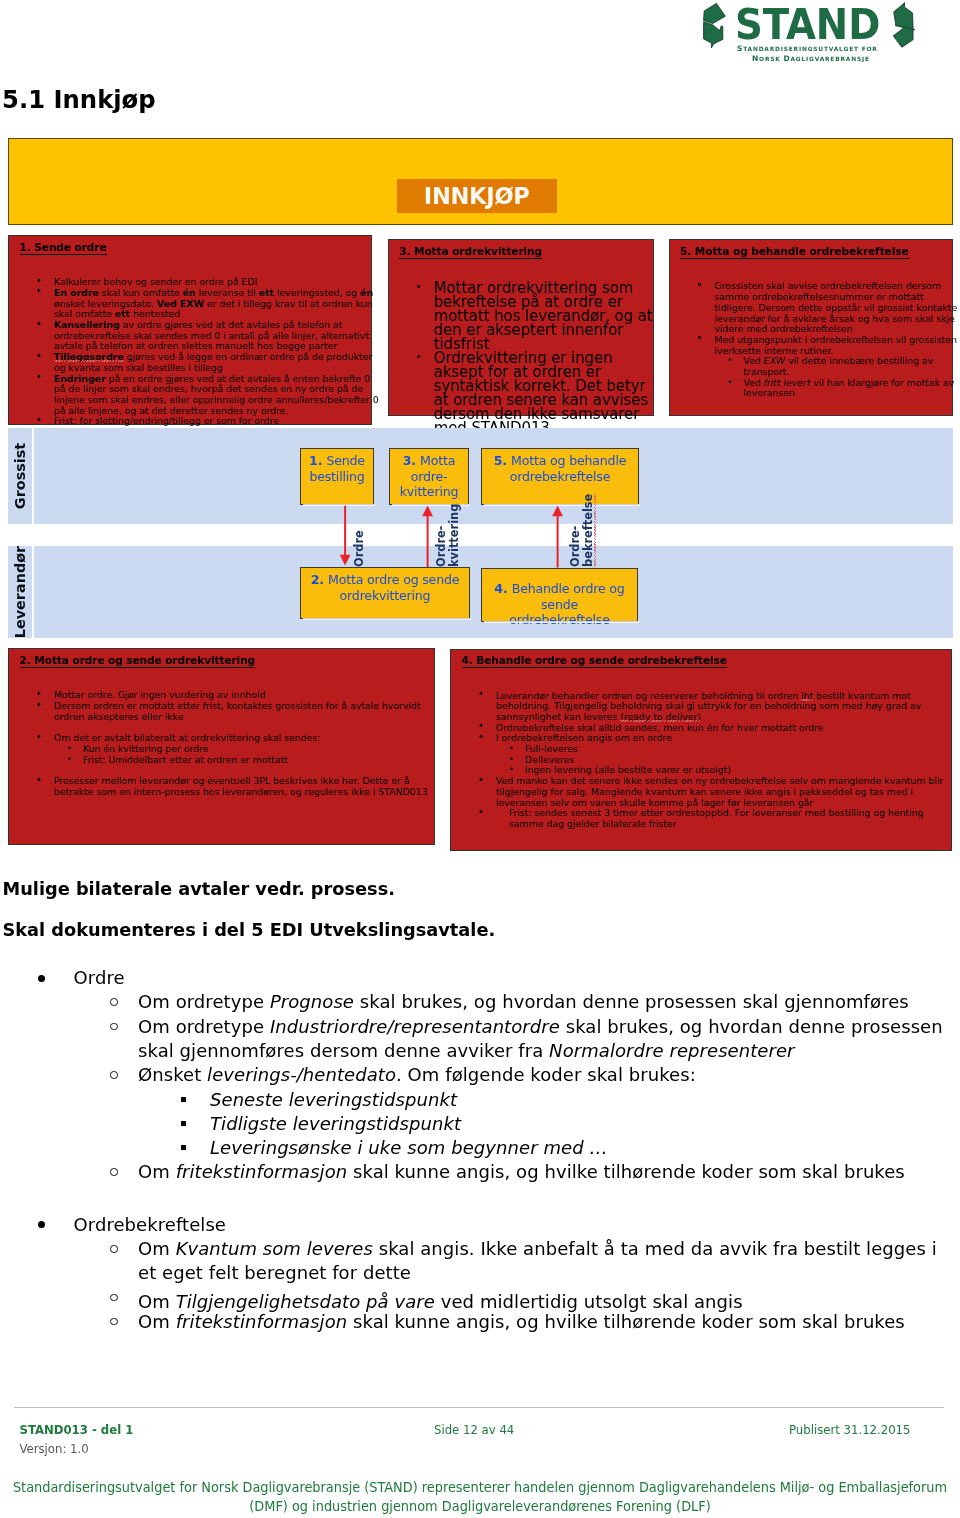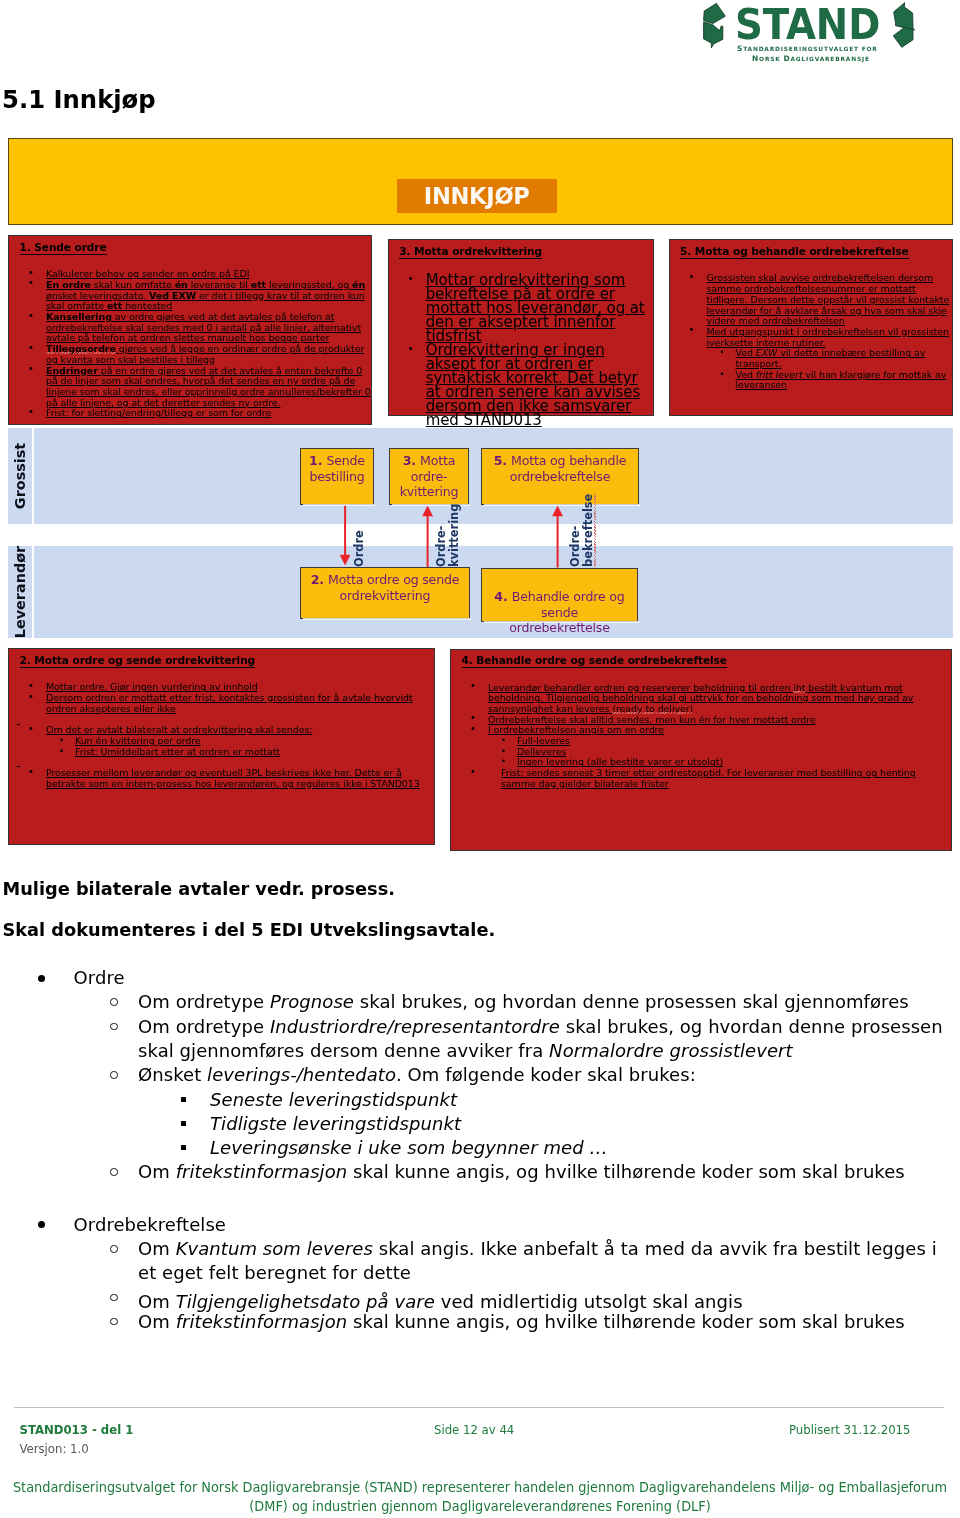--- a/index.html
+++ b/index.html
@@ -20,21 +20,21 @@
 #banner{position:absolute;left:0;top:0;width:945px;height:87px;background:#FDC300;box-sizing:border-box;border:1.2px solid #5a4a10;}
 #banner-title{position:absolute;left:3px;top:5px;width:941px;text-align:center;font-size:21.3px;line-height:25px;font-weight:bold;color:#130d03;letter-spacing:0.2px;}
 #banner-title .ul{border-bottom:1.8px solid #130d03;padding-bottom:2.5px;}
 #badge{position:absolute;left:387.7px;top:39.5px;width:160px;height:34px;background:#E07B00;}
 #badge span{display:block;text-align:center;line-height:34px;font-size:22.6px;font-weight:bold;color:#fbf8f2;letter-spacing:-0.3px;}
 
 
 .ibox{position:absolute;background:#b91c1c;box-sizing:border-box;border:1.4px solid #333;}
 .ibox h4{position:absolute;margin:0;font-size:10.6px;font-weight:bold;letter-spacing:-0.1px;white-space:nowrap;}
 .ibox h4 u{text-decoration:none;border-bottom:1.2px solid #000;padding-bottom:1px;}
-.ibox ul{position:absolute;margin:8px;padding:0;list-style:none;text-decoration:underline;}
+.ibox ul{position:absolute;margin:16px;padding:0;list-style:none;}
 .ibox li{position:relative;padding-left:29px;letter-spacing:-0.1px;margin-bottom:0px;}
 .ibox li:before{content:"\2022";position:absolute;left:11px;top:-1.5px;font-size:10px;line-height:inherit;}
 .ibox li.ind{padding-left:42px;}
 .ibox li.ind:before{left:11px;}
 .ibox li.spacer{padding-left:0;}
 .ibox li.spacer:before{content:none;}
 .ibox li.sub{padding-left:58px;}
 .ibox li.sub:before{left:42px;font-size:8.5px;top:-1px;}
 .ibox b{font-weight:bold;}
 .ibox i{font-style:italic;}
@@ -42,21 +42,21 @@
 .ibox .wv{display:inline-block;position:relative;}
 .ibox .wv:after{content:"";position:absolute;left:0;right:0;bottom:0.5px;height:2px;background:repeating-linear-gradient(135deg,#d46a6a 0 1px,transparent 1px 2px);}
 .ibox .bu:after{content:"";position:absolute;left:0;right:0;bottom:0.5px;height:2px;background:repeating-linear-gradient(135deg,#d46a6a 0 1px,transparent 1px 2px);}
 
 
 .lane-hdr{position:absolute;background:#CBDAF0;}
 .lane-hdr span{position:absolute;left:50%;top:50%;transform:translate(-50%,-50%) rotate(-90deg);white-space:nowrap;font-size:14.4px;font-weight:bold;color:#0b1018;}
 .lane-body{position:absolute;background:#CBDAF0;}
 
 
-.fbox{position:absolute;background:#FBBD0B;box-sizing:border-box;border:1.1px solid #3a3a3a;text-align:center;color:#701a75;}
+.fbox{position:absolute;background:#FBBD0B;box-sizing:border-box;border:1.1px solid #3a3a3a;text-align:center;color:#1d4ed8;}
 .fbox:after{content:"";position:absolute;left:2px;top:100%;width:100%;height:2px;background:rgba(255,255,255,0.75);}
 .fbox .inner{position:absolute;left:1px;right:1px;top:50%;transform:translateY(-50%);font-size:12.6px;line-height:15.6px;letter-spacing:-0.2px;}
 .fbox b{font-weight:bold;}
 
 
 .arrlbl{position:absolute;font-size:11.4px;font-weight:bold;color:#1f3864;white-space:nowrap;line-height:12px;transform:rotate(-90deg);transform-origin:left top;}
 .arrlbl.wavy:after{content:"";position:absolute;left:0;right:0;bottom:-2px;height:2px;background:repeating-linear-gradient(135deg,#d46a6a 0 1px,transparent 1px 2px);}
 
 
 .bhead{position:absolute;font-size:17.75px;line-height:21px;font-weight:bold;letter-spacing:0px;white-space:nowrap;}
@@ -139,20 +139,21 @@
 </div>
 <div class="ibox" style="left:442px;top:510.5px;width:501.5px;height:202px;">
  <h4 style="left:10.5px;top:4.5px;"><u>4. Behandle ordre og sende ordrebekreftelse</u></h4>
  <ul style="left:0px;top:25px;width:492px;font-size:9.5px;line-height:10.7px;">
   <li>Leverandør behandler ordren og reserverer beholdning til ordren <span class="wv">iht</span> bestilt kvantum mot beholdning. Tilgjengelig beholdning skal gi uttrykk for en beholdning som med høy grad av sannsynlighet kan leveres <span class="wv">(ready to deliver)</span></li>
   <li>Ordrebekreftelse skal alltid sendes, men kun én for hver mottatt ordre</li>
   <li>I ordrebekreftelsen angis om en ordre</li>
   <li class="sub">Full-leveres</li>
   <li class="sub">Delleveres</li>
   <li class="sub">Ingen levering (alle bestilte varer er utsolgt)</li>
+  <li>Ved manko kan det senere ikke sendes en ny ordrebekreftelse selv om manglende kvantum blir tilgjengelig for salg. Manglende kvantum kan senere ikke angis i pakkseddel og tas med i leveransen selv om varen skulle komme på lager før leveransen går</li>
   <li class="ind">Frist: sendes senest 3 timer etter ordrestopptid. For leveranser med bestilling og henting samme dag gjelder bilaterale frister
  </li>
         </ul>
 </div>
  <div class="lane-hdr" style="left:0.1px;top:289.9px;width:24.2px;height:96.2px;">
         <span>Grossist</span>
       </div>
  <div class="lane-body" style="left:26.4px;top:289.9px;width:918.6px;height:96.2px;"></div>
  <div class="lane-hdr" style="left:0.1px;top:408.2px;width:24.2px;height:92px;">
         <span>Leverandør</span>
@@ -171,37 +172,37 @@
 <div class="fbox" style="left:381px;top:310px;width:80px;height:57px;">
         <div class="inner" style="top:4px;transform:none;"><b>3. </b>Motta<br>ordre-<br>kvittering</div>
       </div>
 <div class="fbox" style="left:473px;top:310px;width:158px;height:57px;">
         <div class="inner" style="top:4px;transform:none;"><b>5. </b>Motta og behandle<br>ordrebekreftelse</div>
       </div>
 <div class="fbox" style="left:292px;top:429px;width:170px;height:52px;">
         <div class="inner" style="top:4px;transform:none;"><b>2. </b>Motta ordre og sende<br>ordrekvittering</div>
       </div>
 <div class="fbox" style="left:473px;top:430px;width:157px;height:54px;">
-        <div class="inner" style="top:20px;transform:none;"><b>4. </b>Behandle ordre og<br>sende<br>ordrebekreftelse</div>
+        <div class="inner" style="top:12px;transform:none;"><b>4. </b>Behandle ordre og<br>sende<br>ordrebekreftelse</div>
       </div>
 <div class="arrlbl" style="left:344.5px;top:428.5px;">Ordre</div>
 <div class="arrlbl" style="left:427.0px;top:428.5px;">Ordre-</div>
 <div class="arrlbl" style="left:439.5px;top:428.5px;">kvittering</div>
 <div class="arrlbl" style="left:561.0px;top:428.5px;">Ordre-</div>
 <div class="arrlbl wavy" style="left:574.0px;top:428.5px;">bekreftelse</div>
 </div>
 <div>
 <div class="bhead" style="left:2.5px;top:879px;">Mulige bilaterale avtaler vedr. prosess.</div>
 <div class="bhead" style="left:2.5px;top:920px;">Skal dokumenteres i del 5 EDI Utvekslingsavtale.</div>
 <div class="bull" style="left:38px;top:974.5px;"></div>
 <div class="btxt" style="left:73.5px;top:966px;width:860px;">Ordre</div>
 <div class="ocirc" style="left:110px;top:998.3px;"></div>
 <div class="btxt" style="left:138px;top:990.3px;width:807px;">Om ordretype <i>Prognose</i> skal brukes, og hvordan denne prosessen skal gjennomføres</div>
 <div class="ocirc" style="left:110px;top:1022.5999999999999px;"></div>
-<div class="btxt" style="left:138px;top:1014.5999999999999px;width:807px;">Om ordretype <i>Industriordre/representantordre</i> skal brukes, og hvordan denne prosessen skal gjennomføres dersom denne avviker fra <i>Normalordre grossistlevert</i></div>
+<div class="btxt" style="left:138px;top:1014.5999999999999px;width:807px;">Om ordretype <i>Industriordre/representantordre</i> skal brukes, og hvordan denne prosessen skal gjennomføres dersom denne avviker fra <i>Normalordre representerer</i></div>
 <div class="ocirc" style="left:110px;top:1071.1999999999998px;"></div>
 <div class="btxt" style="left:138px;top:1063.1999999999998px;width:807px;">Ønsket <i>leverings-/hentedato</i>. Om følgende koder skal brukes:</div>
 <div class="sqr" style="left:181px;top:1096.4999999999998px;"></div>
 <div class="btxt" style="left:210px;top:1087.4999999999998px;width:720px;"><i>Seneste leveringstidspunkt</i></div>
 <div class="sqr" style="left:181px;top:1120.7999999999997px;"></div>
 <div class="btxt" style="left:210px;top:1111.7999999999997px;width:720px;"><i>Tidligste leveringstidspunkt</i></div>
 <div class="sqr" style="left:181px;top:1145.0999999999997px;"></div>
 <div class="btxt" style="left:210px;top:1136.0999999999997px;width:720px;"><i>Leveringsønske i uke som begynner med …</i></div>
 <div class="ocirc" style="left:110px;top:1168.3999999999996px;"></div>
 <div class="btxt" style="left:138px;top:1160.3999999999996px;width:807px;">Om <i>fritekstinformasjon</i> skal kunne angis, og hvilke tilhørende koder som skal brukes</div>

